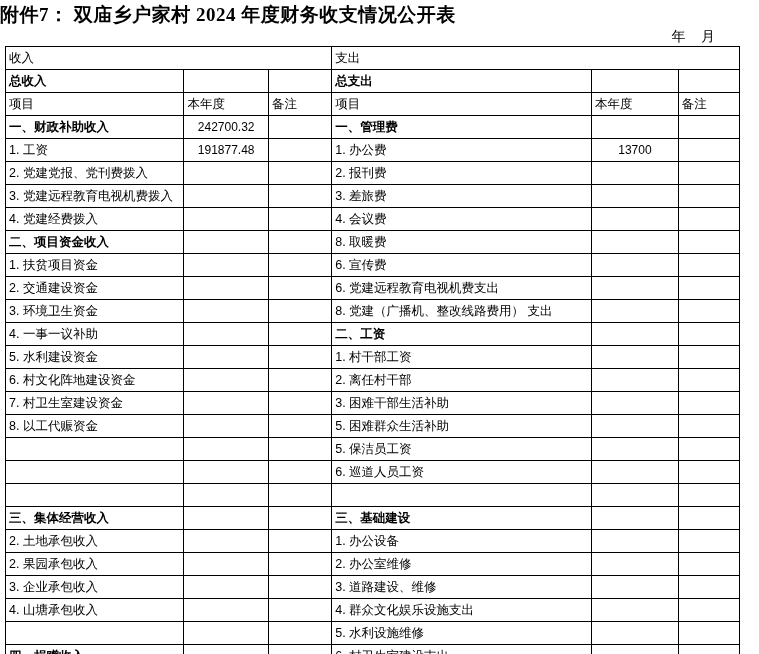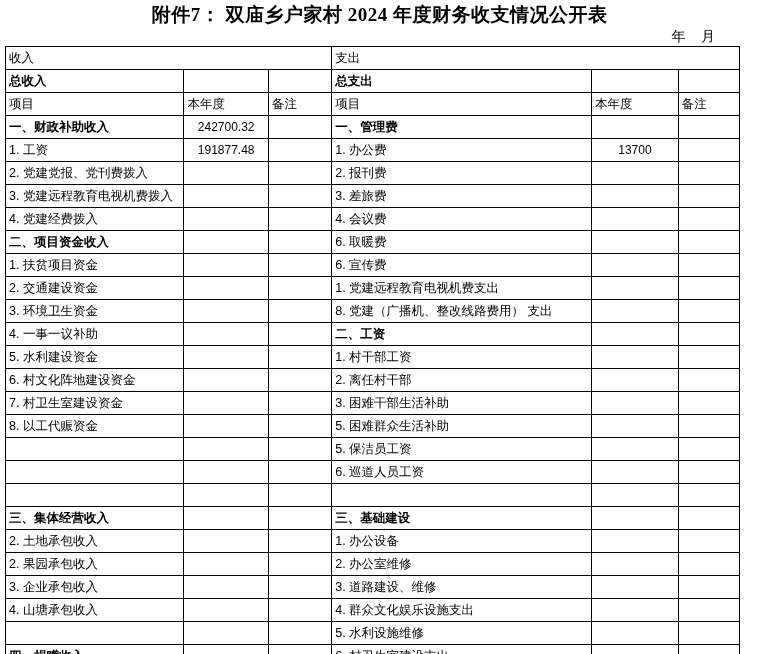--- a/index.html
+++ b/index.html
@@ -16,21 +16,20 @@
   }
   .page {
     position: relative;
     width: 759px;
     height: 654px;
     box-sizing: border-box;
   }
   .title-row {
     display: flex;
     align-items: flex-end;
-    justify-content: center;
     height: 28px;
     padding-top: 10px;
     box-sizing: border-box;
   }
   .title {
     font-family: "Liberation Serif", serif;
     font-size: 19px;
     font-weight: bold;
     letter-spacing: 0.5px;
     white-space: nowrap;
@@ -159,37 +158,37 @@
           <td class="num"></td>
           <td></td>
           <td>4. 会议费</td>
           <td class="num"></td>
           <td></td>
         </tr>
         <tr>
           <td class="bold">二、项目资金收入</td>
           <td class="num"></td>
           <td></td>
-          <td>6. 取暖费</td>
+          <td>8. 取暖费</td>
           <td class="num"></td>
           <td></td>
         </tr>
         <tr>
           <td>1. 扶贫项目资金</td>
           <td class="num"></td>
           <td></td>
           <td>6. 宣传费</td>
           <td class="num"></td>
           <td></td>
         </tr>
         <tr>
           <td>2. 交通建设资金</td>
           <td class="num"></td>
           <td></td>
-          <td>1. 党建远程教育电视机费支出</td>
+          <td>6. 党建远程教育电视机费支出</td>
           <td class="num"></td>
           <td></td>
         </tr>
         <tr>
           <td>3. 环境卫生资金</td>
           <td class="num"></td>
           <td></td>
           <td>8. 党建（广播机、整改线路费用）   支出</td>
           <td class="num"></td>
           <td></td>

